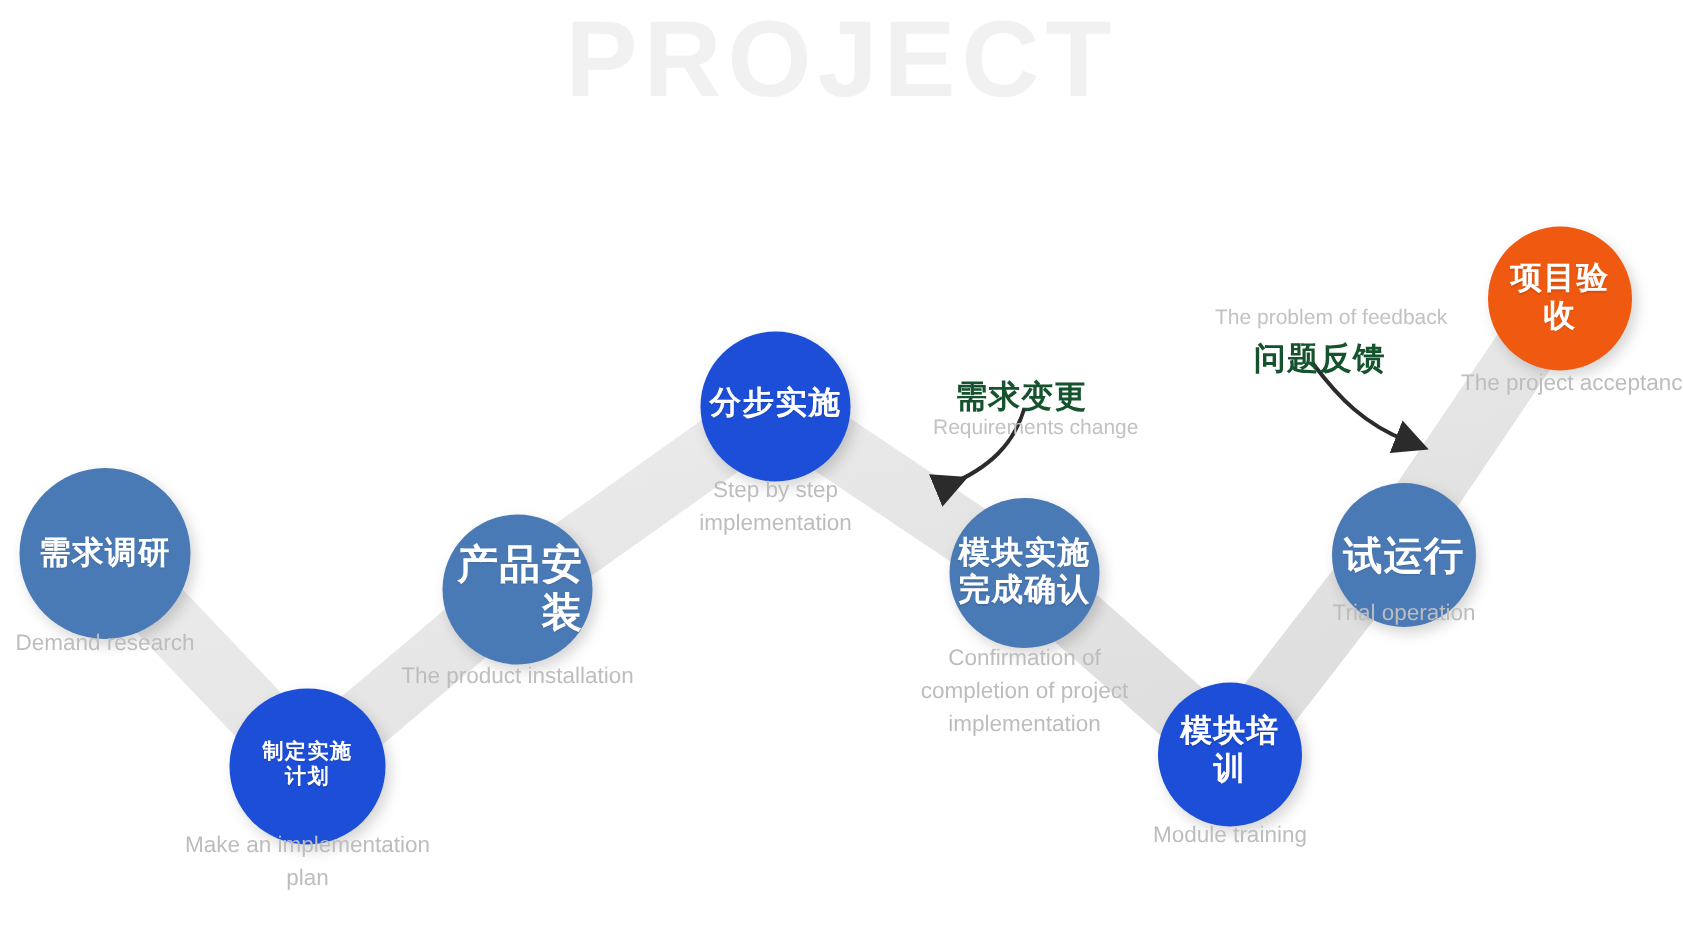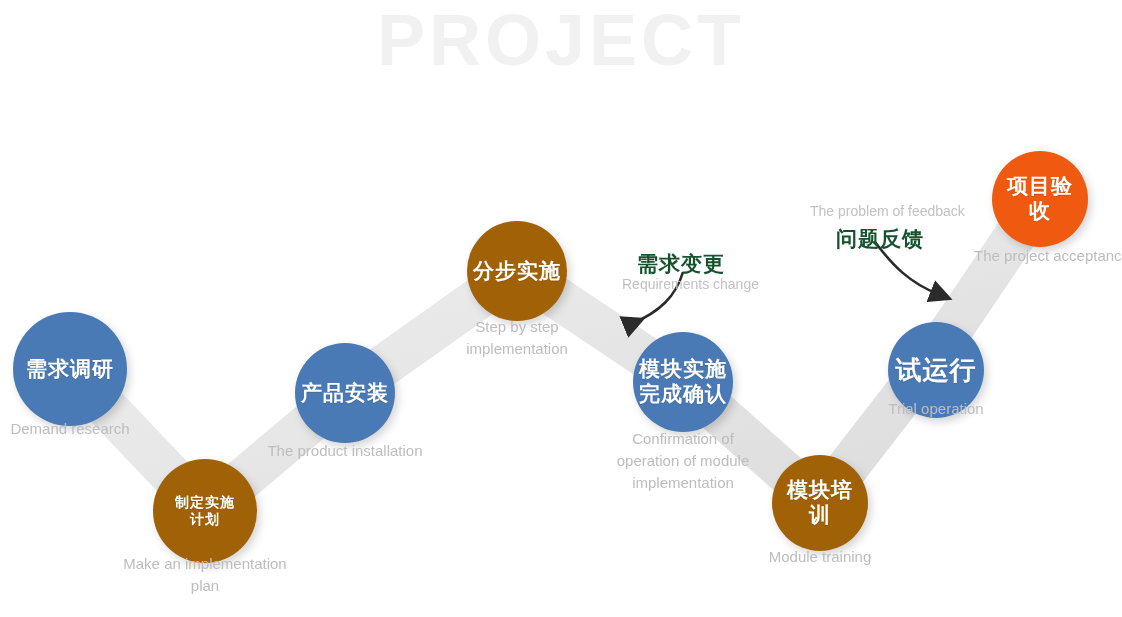--- a/index.html
+++ b/index.html
@@ -73,21 +73,21 @@
     align-items: center;
     justify-content: center;
     text-align: center;
     color: #ffffff;
     font-weight: bold;
     letter-spacing: 1px;
     line-height: 1.18;
     box-sizing: border-box;
   }
   .node.blue  { background: #4a7ab5; }
-  .node.green { background: #a16207; }
+  .node.green { background: #1d4ed8; font-family: Liberation Mono, monospace; }
   .node.orange{ background: #ef5a10; }
 
   .node-label {
     display: block;
     padding: 0 6px;
     text-shadow: 0 1px 1px rgba(0,0,0,0.13);
   }
 
   
   .caption {
@@ -155,21 +155,21 @@
     <div id="watermark">PROJECT</div>
   </div>
 
   <div id="nodes-layer">
       <div class="node blue" style="left: 13px; top: 312px; width: 114px; height: 114px; font-size: 21px; box-shadow: rgba(0, 0, 0, 0.17) 3px 4px 9px;">
         <span class="node-label">需求调研</span>
       </div>
       <div class="node green" style="left: 153px; top: 459px; width: 104px; height: 104px; font-size: 14px; box-shadow: rgba(0, 0, 0, 0.17) 3px 4px 9px;">
         <span class="node-label">制定实施<br>计划</span>
       </div>
-      <div class="node blue" style="left: 295px; top: 343px; width: 100px; height: 100px; font-size: 21px; box-shadow: rgba(0, 0, 0, 0.17) 3px 4px 9px;">
+      <div class="node blue" style="left: 295px; top: 343px; width: 100px; height: 100px; font-size: 27px; box-shadow: rgba(0, 0, 0, 0.17) 3px 4px 9px; text-align: right;">
         <span class="node-label">产品安装</span>
       </div>
       <div class="node green" style="left: 467px; top: 221px; width: 100px; height: 100px; font-size: 21px; box-shadow: rgba(0, 0, 0, 0.17) 3px 4px 9px;">
         <span class="node-label">分步实施</span>
       </div>
       <div class="node blue" style="left: 633px; top: 332px; width: 100px; height: 100px; font-size: 21px; box-shadow: rgba(0, 0, 0, 0.17) 3px 4px 9px;">
         <span class="node-label">模块实施<br>完成确认</span>
       </div>
       <div class="node green" style="left: 772px; top: 455px; width: 96px; height: 96px; font-size: 21px; box-shadow: rgba(0, 0, 0, 0.17) 3px 4px 9px;">
         <span class="node-label">模块培训</span>
@@ -182,21 +182,21 @@
       </div>
     </div>
   <div id="captions-layer">
       <div class="caption" style="width: 230px; left: -45px; top: 418px;">Demand research</div>
       <div class="caption" style="width: 260px; left: 75px; top: 553px;">Make an implementation
 plan</div>
       <div class="caption" style="width: 260px; left: 215px; top: 440px;">The product installation</div>
       <div class="caption" style="width: 220px; left: 407px; top: 316px;">Step by step
 implementation</div>
       <div class="caption" style="width: 230px; left: 568px; top: 428px;">Confirmation of
-operation of module
+completion of project
 implementation</div>
       <div class="caption" style="width: 230px; left: 705px; top: 546px;">Module training</div>
       <div class="caption" style="width: 230px; left: 821px; top: 398px;">Trial operation</div>
       <div class="caption" style="width: 230px; left: 937px; top: 245px;">The project acceptance</div>
     </div>
 
   <svg id="anno-arrows" viewBox="0 0 1122 617" xmlns="http://www.w3.org/2000/svg">
     <defs>
       <marker id="ah-left" markerWidth="9" markerHeight="9" refX="6" refY="4.5" orient="auto" markerUnits="strokeWidth">
         <path d="M9,0 L0,4.5 L9,9 z" fill="#2b2b2b"></path>

